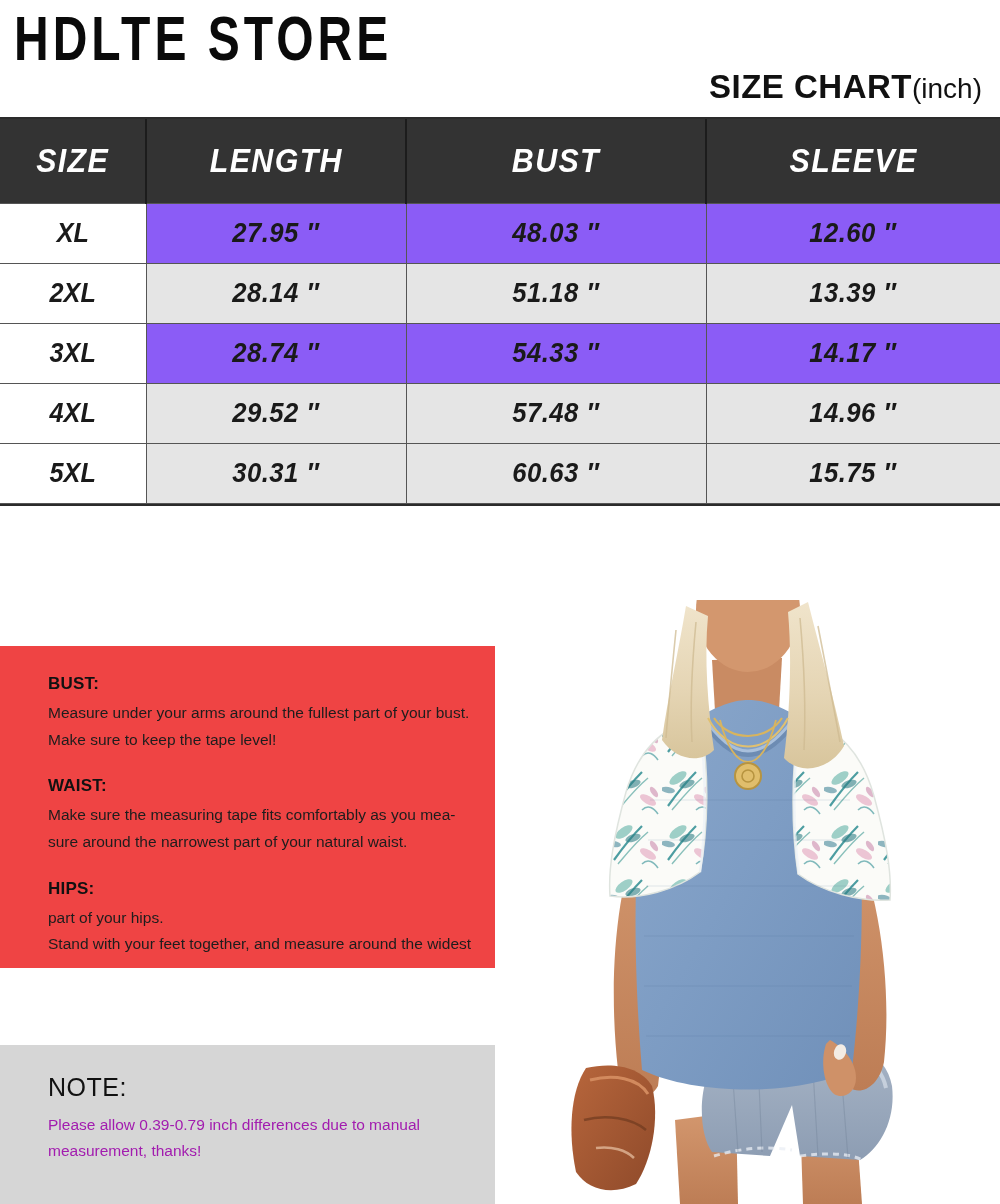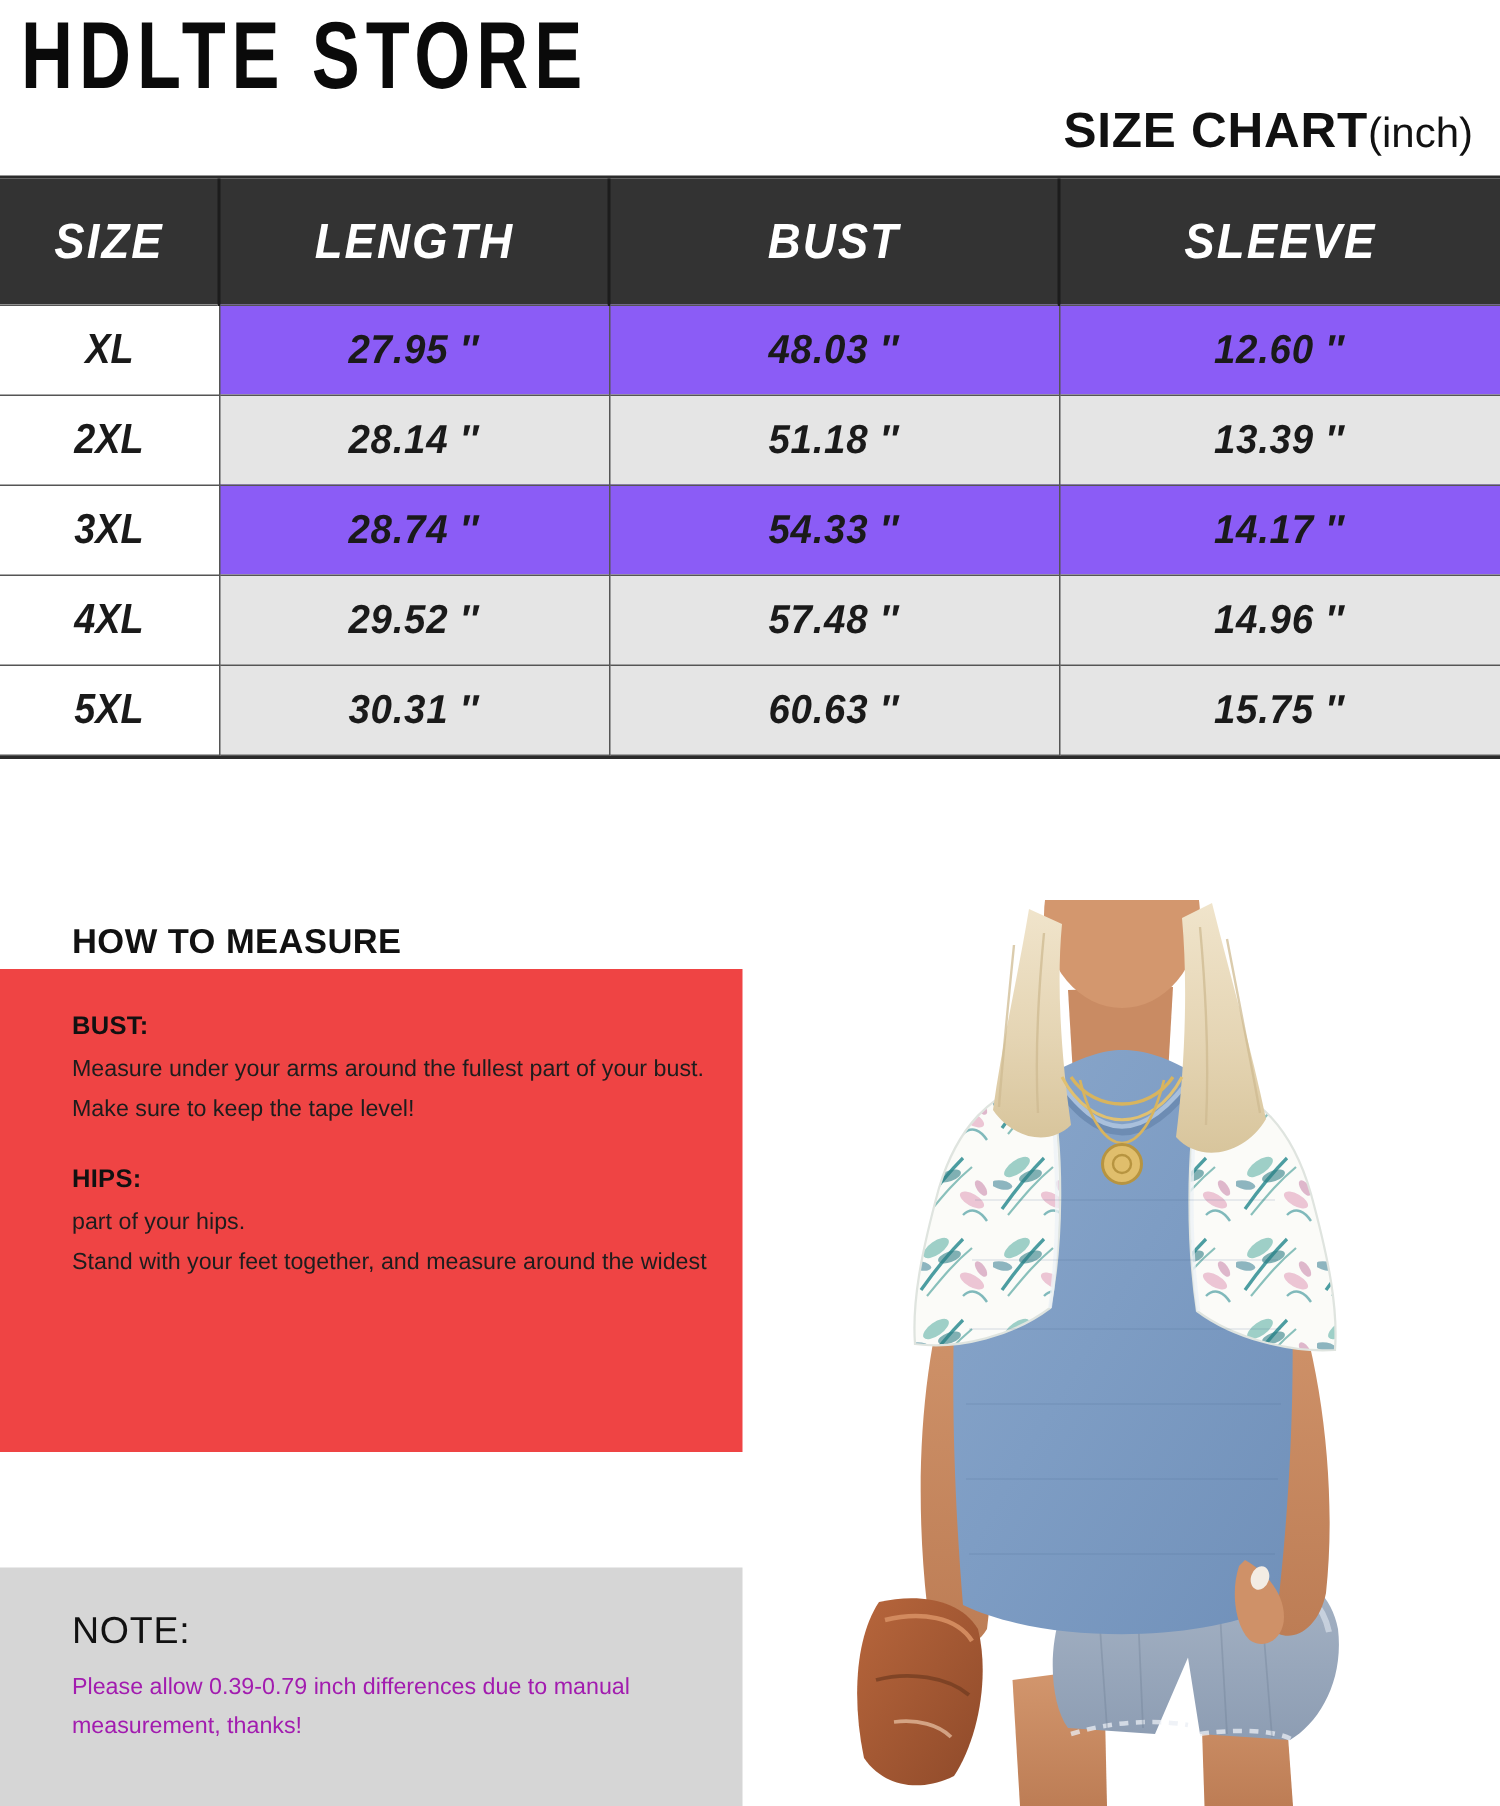--- a/index.html
+++ b/index.html
@@ -184,27 +184,31 @@
         <tr>
           <td class="sizecell"><span>5XL</span></td>
           <td><span class="val">30.31 ″</span></td>
           <td><span class="val">60.63 ″</span></td>
           <td><span class="val">15.75 ″</span></td>
         </tr>
       </tbody>
     </table>
   </div>
 
-  <div class="htm-title">HOW TO MEASURE</div>
   <div class="htm-panel">
     <div class="htm-inner">
       <div class="htm-block">
         <div class="htm-h">BUST:</div>
         <div class="htm-p">Measure under your arms around the fullest part of your bust.</div>
         <div class="htm-p">Make sure to keep the tape level!</div>
+      </div>
+      <div class="htm-block">
+        <div class="htm-h">WAIST:</div>
+        <div class="htm-p">Make sure the measuring tape fits comfortably as you mea-</div>
+        <div class="htm-p">sure around the narrowest part of your natural waist.</div>
       </div>
       <div class="htm-block">
         <div class="htm-h">HIPS:</div>
         <div class="htm-p">part of your hips.</div>
         <div class="htm-p">Stand with your feet together, and measure around the widest</div>
       </div>
     </div>
   </div>
 
   <div class="note-panel">

